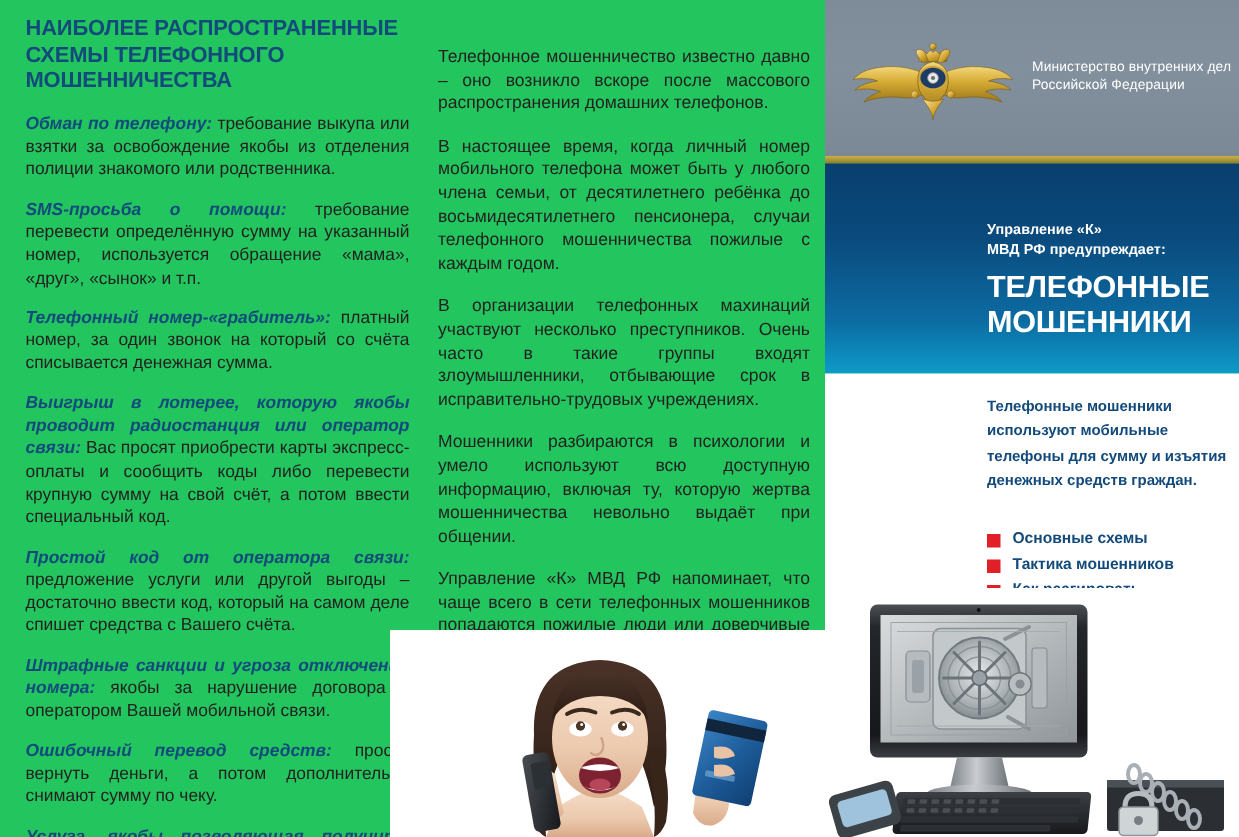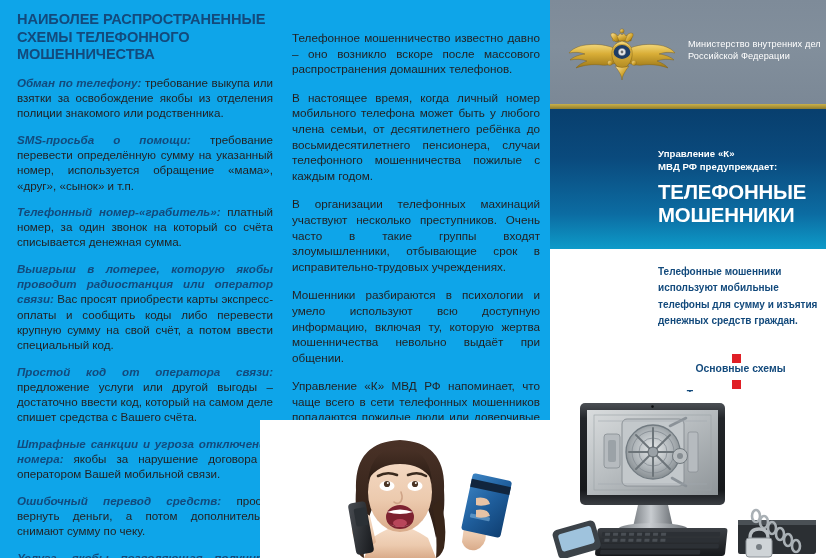--- a/index.html
+++ b/index.html
@@ -11,21 +11,21 @@
     width: 826px;
     height: 558px;
     overflow: hidden;
     font-family: "Liberation Sans", sans-serif;
     position: relative;
   }
   .page {
     position: relative;
     width: 826px;
     height: 558px;
-    background: #0ea5e9;
+    background: #22c55e;
     overflow: hidden;
   }
 
   
   .col-left {
     position: absolute;
     left: 17px;
     top: 11px;
     width: 256px;
   }
@@ -156,21 +156,20 @@
   .rp-bullets {
     position: absolute;
     left: 108px;
     top: 105px;
     width: 165px;
   }
   .bullet-row {
     display: flex;
     align-items: center;
     margin-bottom: 5px;
-    flex-direction: column;
   }
   .bullet-sq {
     width: 9px;
     height: 9px;
     background: #e01f26;
     margin-right: 8px;
     flex: 0 0 auto;
   }
   .bullet-label {
     color: #134a7c;

